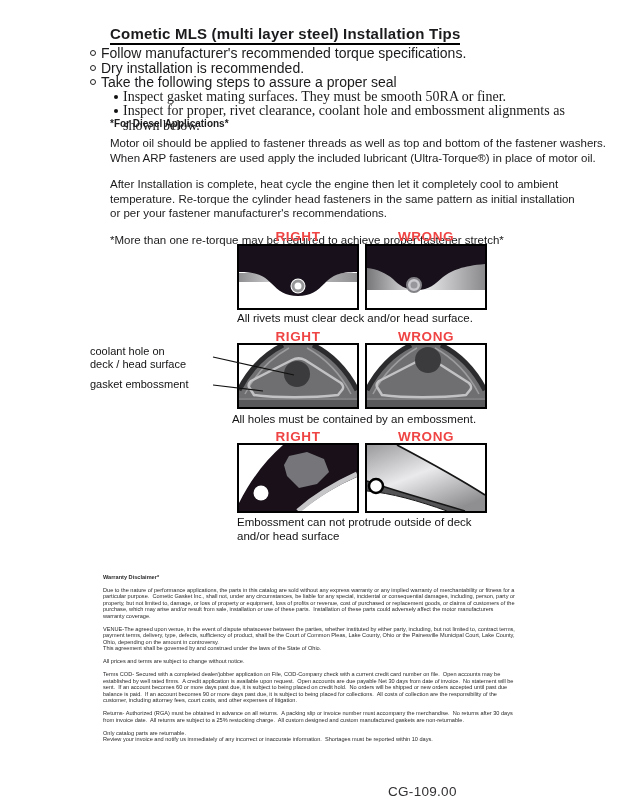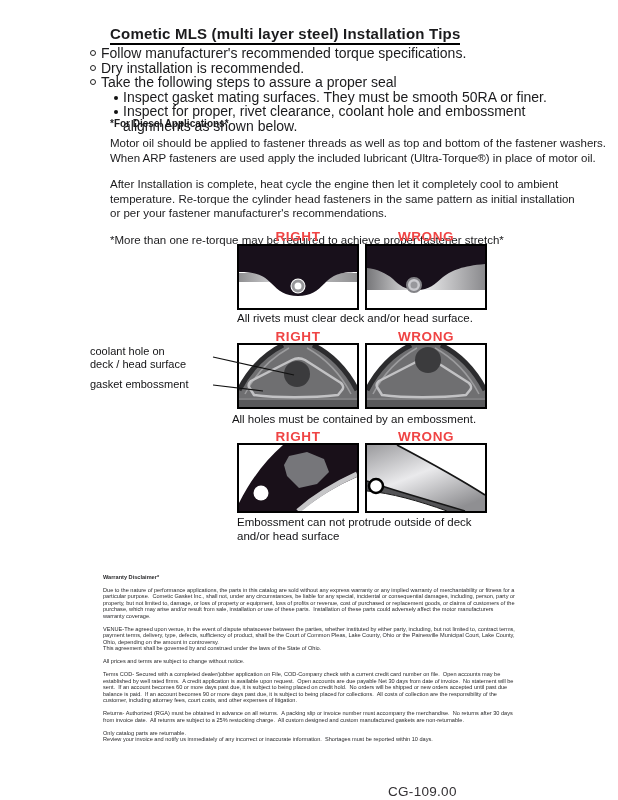--- a/index.html
+++ b/index.html
@@ -11,21 +11,21 @@
   .page-title{
     left:110px;top:25px;font-size:15px;font-weight:bold;letter-spacing:0.2px;
     border-bottom:2px solid #000000;padding-bottom:1px;display:inline-block;
   }
   .bullets{left:90px;top:46px;width:500px;font-size:14px;line-height:14.5px;}
   .b-item{display:flex;align-items:baseline;}
   .b-marker{
     display:inline-block;width:4px;height:4px;border:1px solid #222;border-radius:50%;
     margin-right:5px;flex:0 0 auto;position:relative;top:-2px;
   }
-  .sub{margin-left:24px;}
+  .sub{margin-left:24px;font-family:Liberation Serif, serif;}
   .s-marker{
     display:inline-block;width:4px;height:4px;background:#111;border-radius:50%;
     margin-right:5px;flex:0 0 auto;position:relative;top:-2px;
   }
   .diesel-h{left:110px;top:118px;font-size:10px;font-weight:bold;}
   .diesel{left:110px;top:136px;width:500px;font-size:11.5px;line-height:14.6px;}
   .diesel p{margin:0 0 12px 0;white-space:pre-wrap;}
   .dg-label{
     width:122px;text-align:center;font-size:13.5px;font-weight:bold;letter-spacing:0.6px;color:#ef4444;
   }

